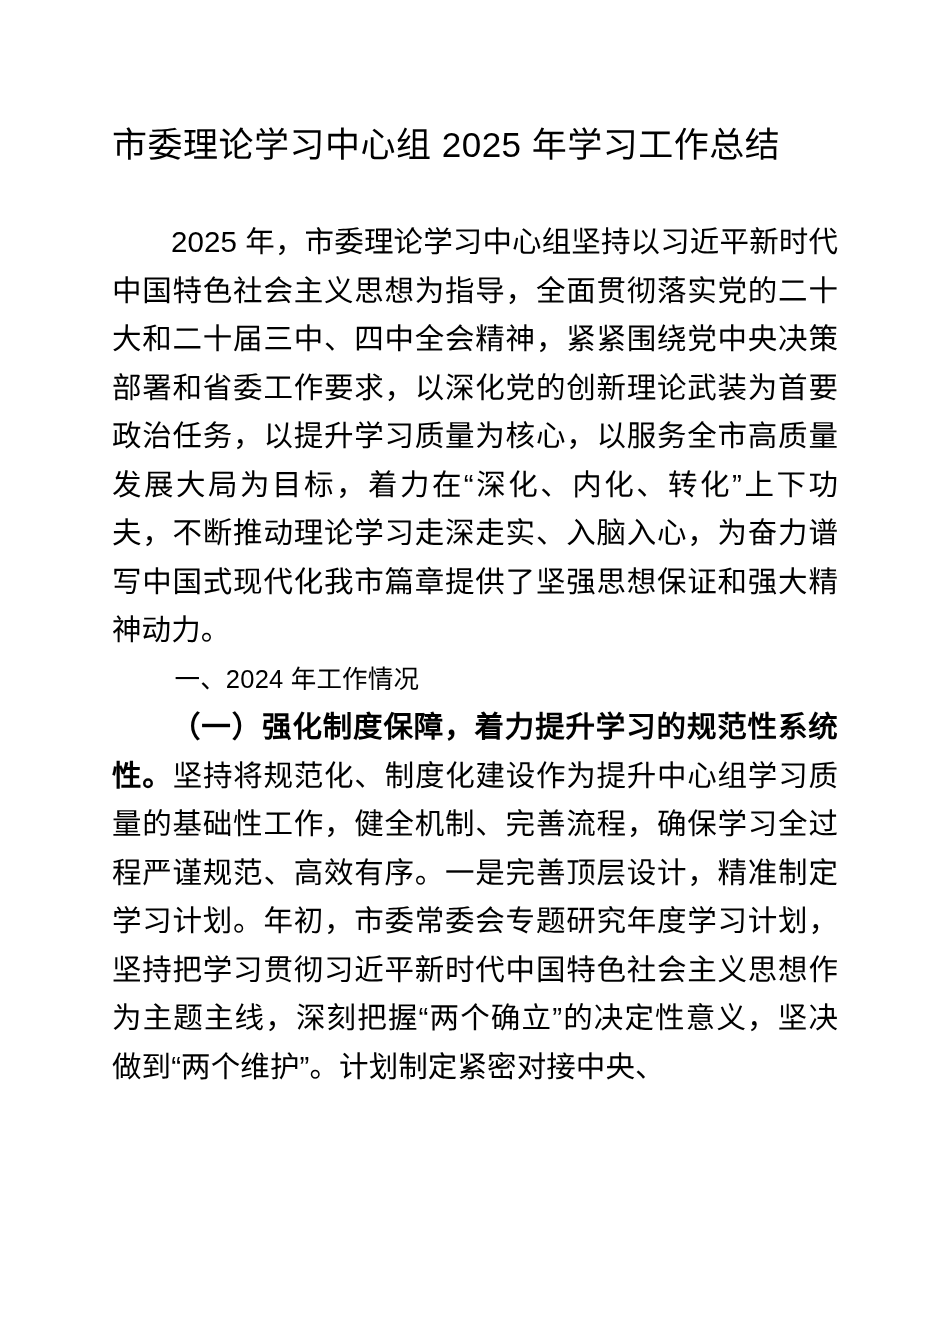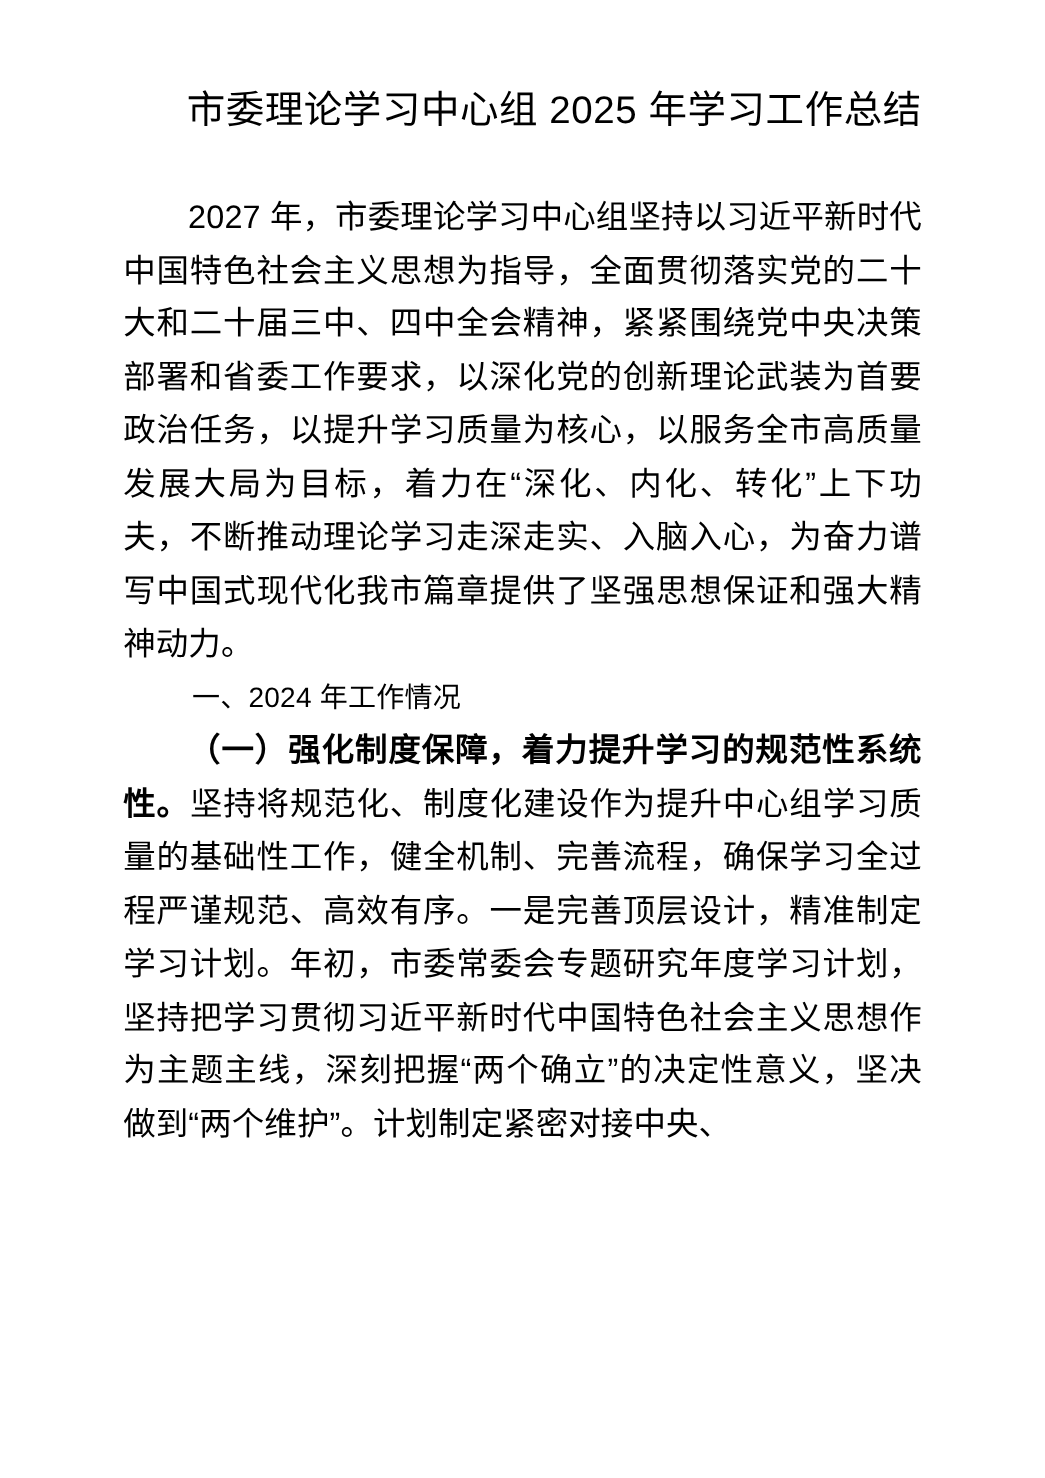--- a/index.html
+++ b/index.html
@@ -26,25 +26,25 @@
   .content {
     position: absolute;
     left: 112px;
     top: 0;
     width: 726px;
   }
 
   
   .doc-title {
     margin: 0;
-    padding-top: 72px;
+    padding-top: 116px;
     font-size: 35px;
     font-weight: 500;
     line-height: 58px;
-    text-align: right;
+    text-align: left;
     letter-spacing: 0.5px;
     word-break: break-all;
   }
 
   
   .para {
     margin: 0;
     font-size: 29.5px;
     font-weight: 400;
     line-height: 48.5px;
@@ -77,20 +77,20 @@
   }
 </style>
 </head>
 <body>
 
 <div class="page">
   <div class="content">
 
     <h1 class="doc-title">市委理论学习中心组 2025 年学习工作总结</h1>
 
-    <p class="para para-lead">2027 年，市委理论学习中心组坚持以习近平新时代中国特色社会主义思想为指导，全面贯彻落实党的二十大和二十届三中、四中全会精神，紧紧围绕党中央决策部署和省委工作要求，以深化党的创新理论武装为首要政治任务，以提升学习质量为核心，以服务全市高质量发展大局为目标，着力在“深化、内化、转化”上下功夫，不断推动理论学习走深走实、入脑入心，为奋力谱写中国式现代化我市篇章提供了坚强思想保证和强大精神动力。</p>
+    <p class="para para-lead">2025 年，市委理论学习中心组坚持以习近平新时代中国特色社会主义思想为指导，全面贯彻落实党的二十大和二十届三中、四中全会精神，紧紧围绕党中央决策部署和省委工作要求，以深化党的创新理论武装为首要政治任务，以提升学习质量为核心，以服务全市高质量发展大局为目标，着力在“深化、内化、转化”上下功夫，不断推动理论学习走深走实、入脑入心，为奋力谱写中国式现代化我市篇章提供了坚强思想保证和强大精神动力。</p>
 
     <p class="heading-1">一、2024 年工作情况</p>
 
     <p class="para"><span class="run-bold">（一）强化制度保障，着力提升学习的规范性系统性。</span><span>坚持将规范化、制度化建设作为提升中心组学习质量的基础性工作，健全机制、完善流程，确保学习全过程严谨规范、高效有序。一是完善顶层设计，精准制定学习计划。年初，市委常委会专题研究年度学习计划，坚持把学习贯彻习近平新时代中国特色社会主义思想作为主题主线，深刻把握“两个确立”的决定性意义，坚决做到“两个维护”。计划制定紧密对接中央、</span></p>
 
   </div>
 </div>
 
 </body></html>

